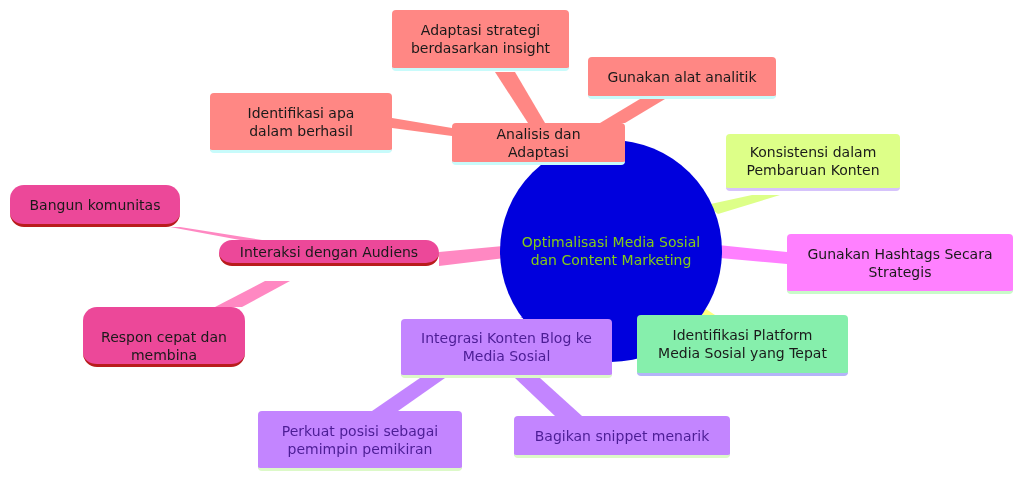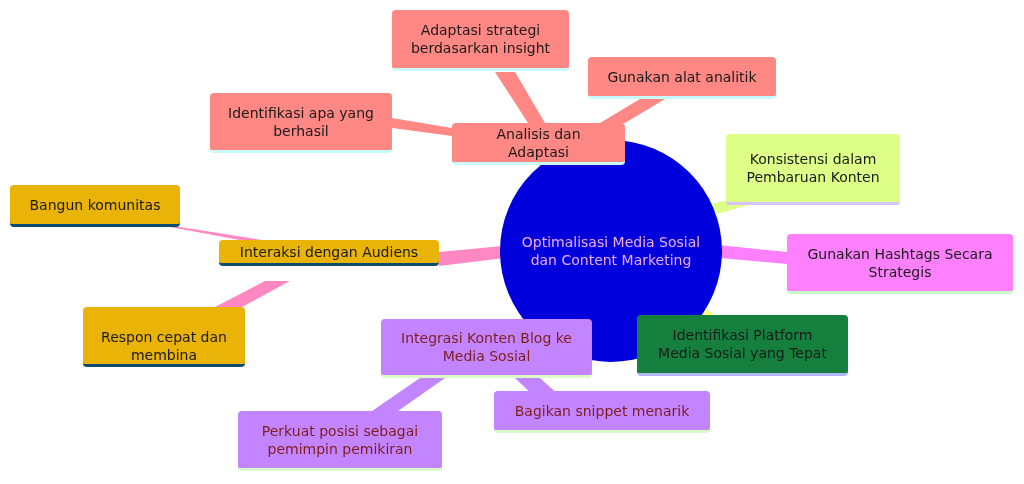--- a/index.html
+++ b/index.html
@@ -2,29 +2,29 @@
 <html><head>
 <meta charset="utf-8">
 <style>
   html, body { margin: 0; padding: 0; }
   body { width: 1024px; height: 484px; background: #ffffff; position: relative; overflow: hidden;
          font-family: "DejaVu Sans", sans-serif; }
   svg.links { position: absolute; left: 0; top: 0; }
   .node { position: absolute; box-sizing: border-box; border-radius: 4px;
           display: flex; align-items: center; justify-content: center; text-align: center;
           font-size: 14px; line-height: 18px; color: #1a1a1a; padding: 0 16px; }
-  .node.light { color: #7f1d1d; }
+  .node.light { color: #4c1d95; margin-left: 20px; }
   .center { position: absolute; left: 500px; top: 140px; width: 222px; height: 222px; border-radius: 50%;
-            background: #0000dd; color: #f0abfc; display: flex; align-items: center; justify-content: center;
+            background: #0000dd; color: #84cc16; display: flex; align-items: center; justify-content: center;
             text-align: center; font-size: 14px; line-height: 18px; padding: 0 10px; box-sizing: border-box; }
   .red { background: #ff8784; border-bottom: 3px solid #c8fbfb; }
-  .pink { background: #eab308; border-bottom: 3px solid #0c4a6e; }
+  .pink { background: #ec4899; border-bottom: 3px solid #b91c1c; border-radius: 14px; }
   .purple { background: #c385ff; border-bottom: 3px solid #dcf9c8; }
   .magenta { background: #ff80ff; border-bottom: 3px solid #c8fbc8; }
-  .yellow { background: #15803d; border-bottom: 3px solid #b4b4f8; }
+  .yellow { background: #86efac; border-bottom: 3px solid #b4b4f8; }
   .green { background: #ddff88; border-bottom: 3px solid #d6c3fb; }
 </style>
 </head>
 <body>
 
 <svg class="links" width="1024" height="484">
 
   <polygon points="560,150 600,148 546,165 520,165" fill="#ff8784"></polygon>
   <polygon points="706,205 718,214 780,195 752,195" fill="#ddff88"></polygon>
   <polygon points="718,245 720,258 787,264 787,252" fill="#ff80ff"></polygon>
@@ -50,42 +50,42 @@
 <div class="node red" style="left:452px;top:123px;width:173px;height:42px;">
   <span>Analisis dan Adaptasi</span>
 </div>
 <div class="node red" style="left:392px;top:10px;width:177px;height:61px;">
   <span>Adaptasi strategi berdasarkan insight</span>
 </div>
 <div class="node red" style="left:588px;top:57px;width:188px;height:42px;">
   <span>Gunakan alat analitik</span>
 </div>
 <div class="node red" style="left:210px;top:93px;width:182px;height:60px;">
-  <span>Identifikasi apa yang berhasil</span>
+  <span>Identifikasi apa dalam berhasil</span>
 </div>
 
-<div class="node green" style="left:726px;top:134px;width:174px;height:71px;">
+<div class="node green" style="left:726px;top:134px;width:174px;height:57px;">
   <span>Konsistensi dalam Pembaruan Konten</span>
 </div>
 
 <div class="node magenta" style="left:787px;top:234px;width:226px;height:60px;">
   <span>Gunakan Hashtags Secara Strategis</span>
 </div>
 
 <div class="node yellow" style="left:637px;top:315px;width:211px;height:61px;">
   <span>Identifikasi Platform Media Sosial yang Tepat</span>
 </div>
 
 <div class="node purple light" style="left:381px;top:319px;width:211px;height:59px;">
   <span>Integrasi Konten Blog ke Media Sosial</span>
 </div>
 <div class="node purple light" style="left:238px;top:411px;width:204px;height:60px;">
   <span>Perkuat posisi sebagai pemimpin pemikiran</span>
 </div>
-<div class="node purple light" style="left:494px;top:391px;width:216px;height:42px;">
+<div class="node purple light" style="left:494px;top:416px;width:216px;height:42px;">
   <span>Bagikan snippet menarik</span>
 </div>
 
 <div class="node pink" style="left:219px;top:240px;width:220px;height:26px;">
   <span>Interaksi dengan Audiens</span>
 </div>
 <div class="node pink" style="left:10px;top:185px;width:170px;height:42px;">
   <span>Bangun komunitas</span>
 </div>
 <div class="node pink" style="left:83px;top:307px;width:162px;height:60px;align-items:flex-end;">

